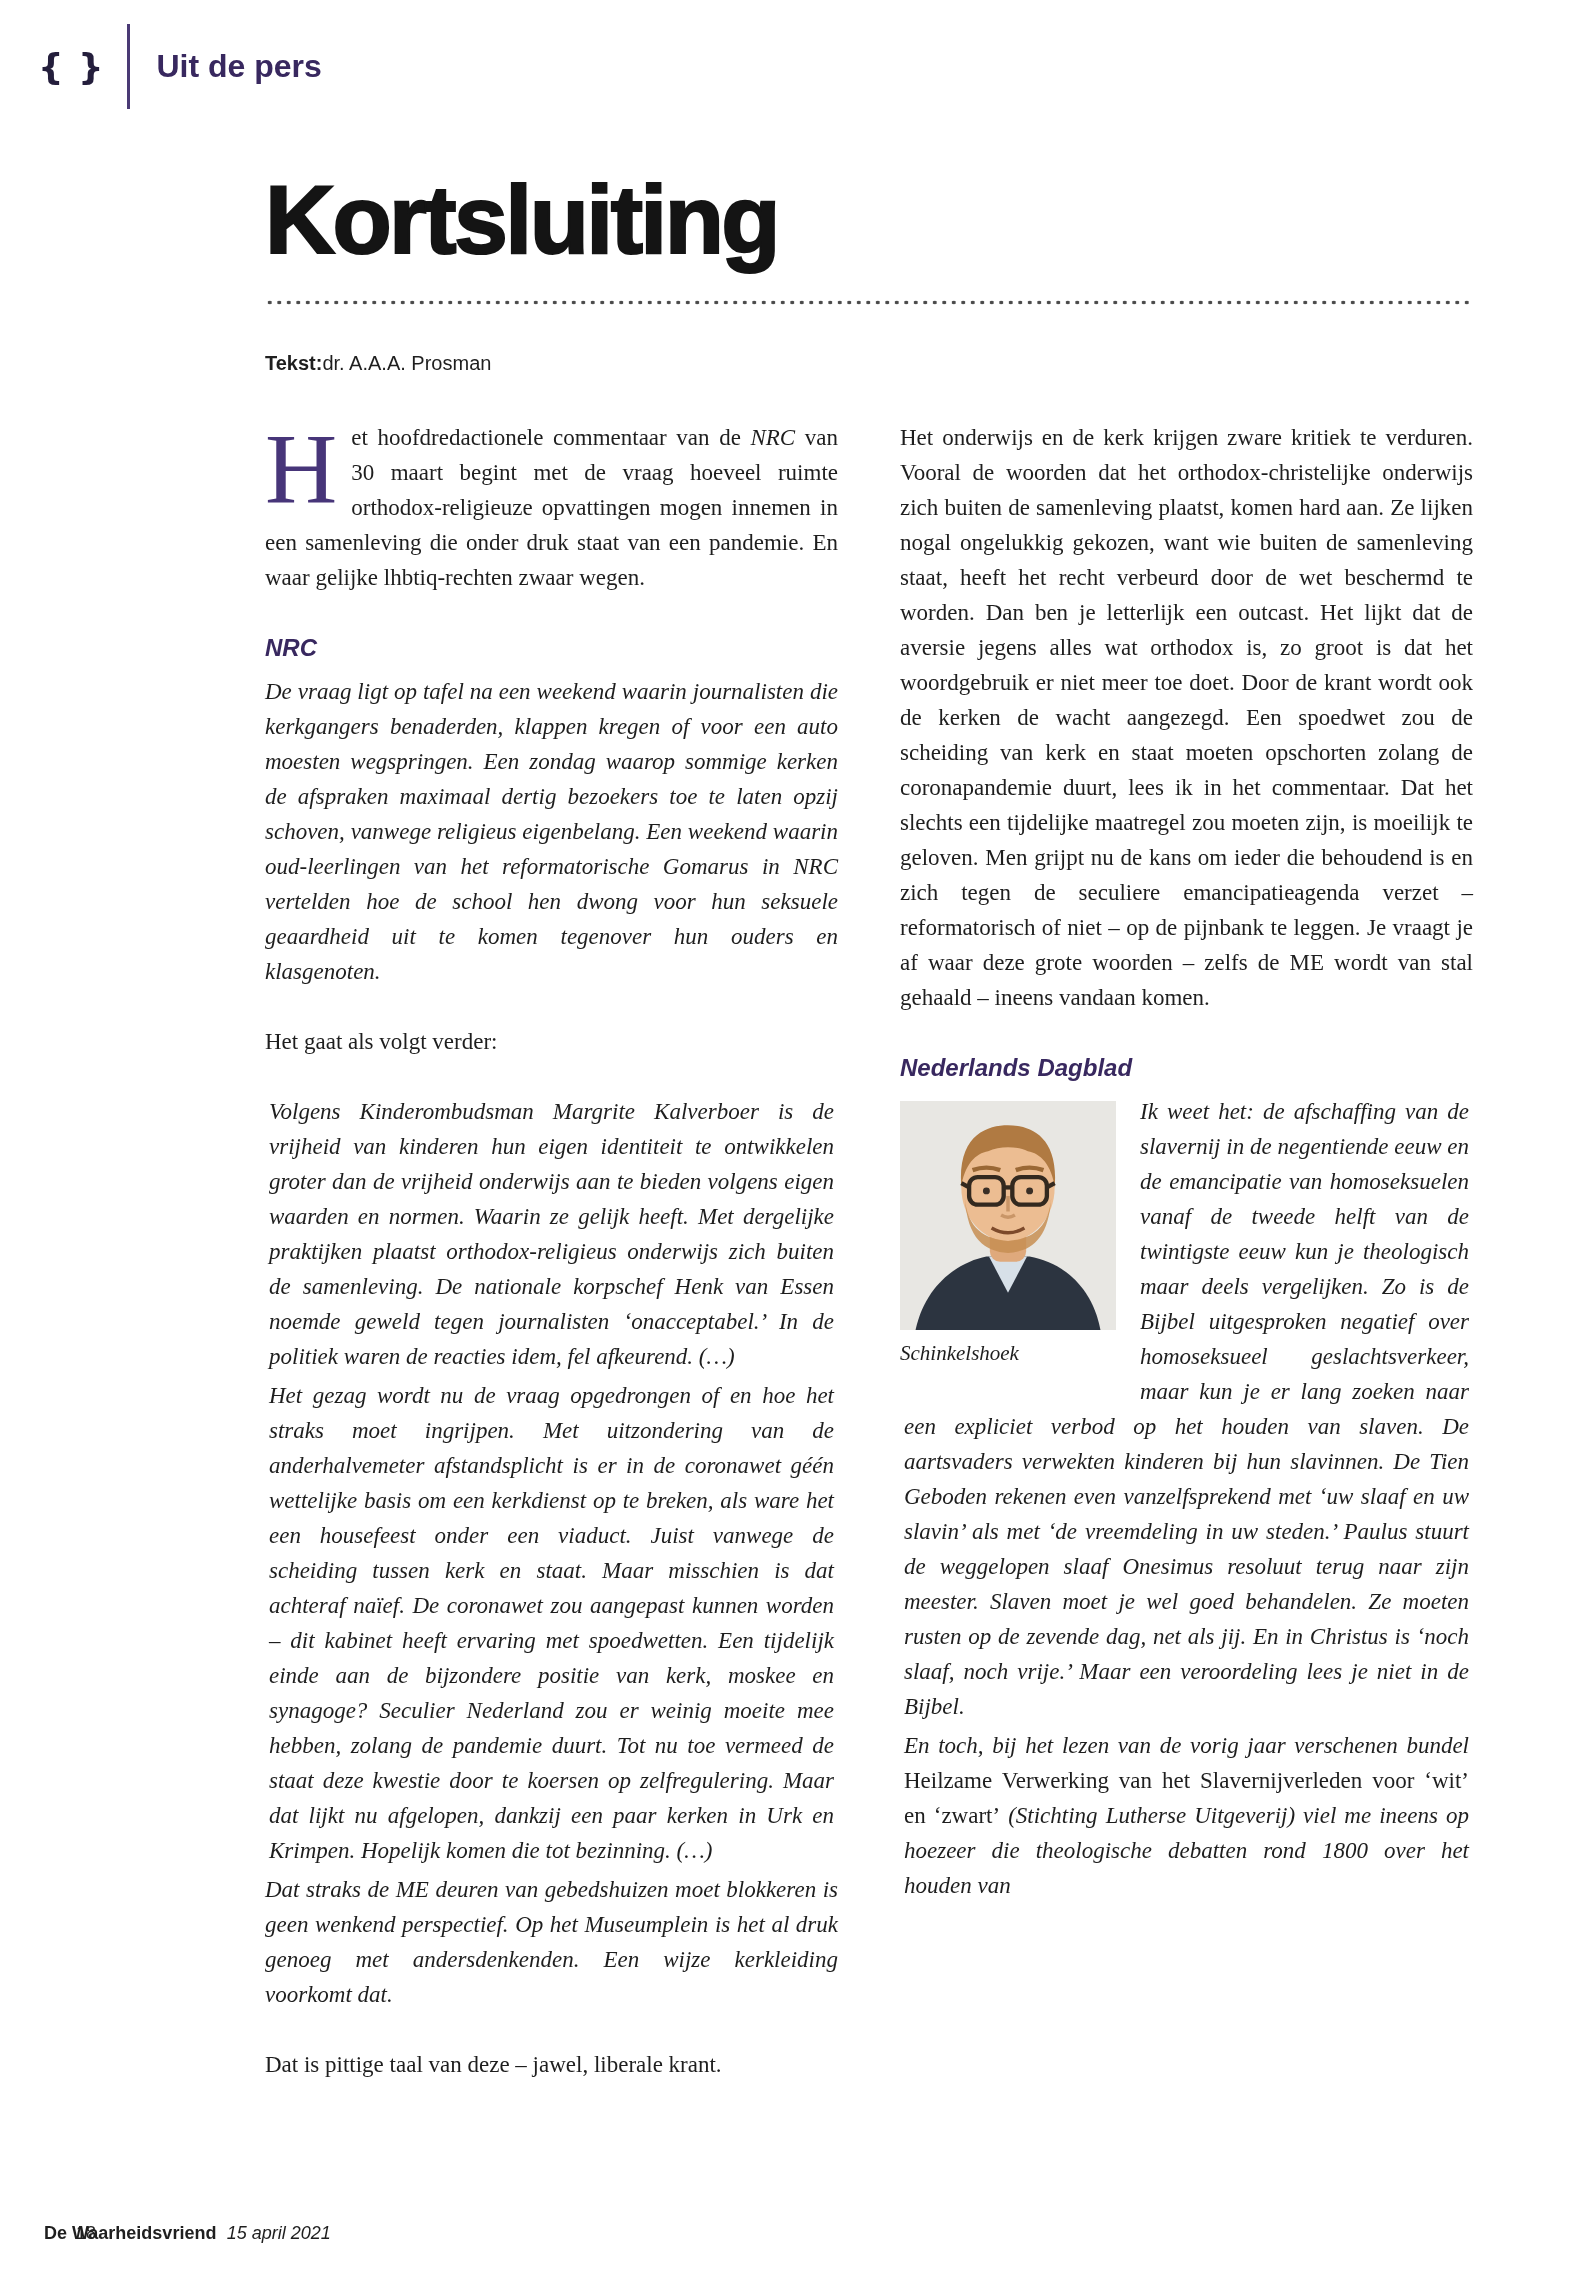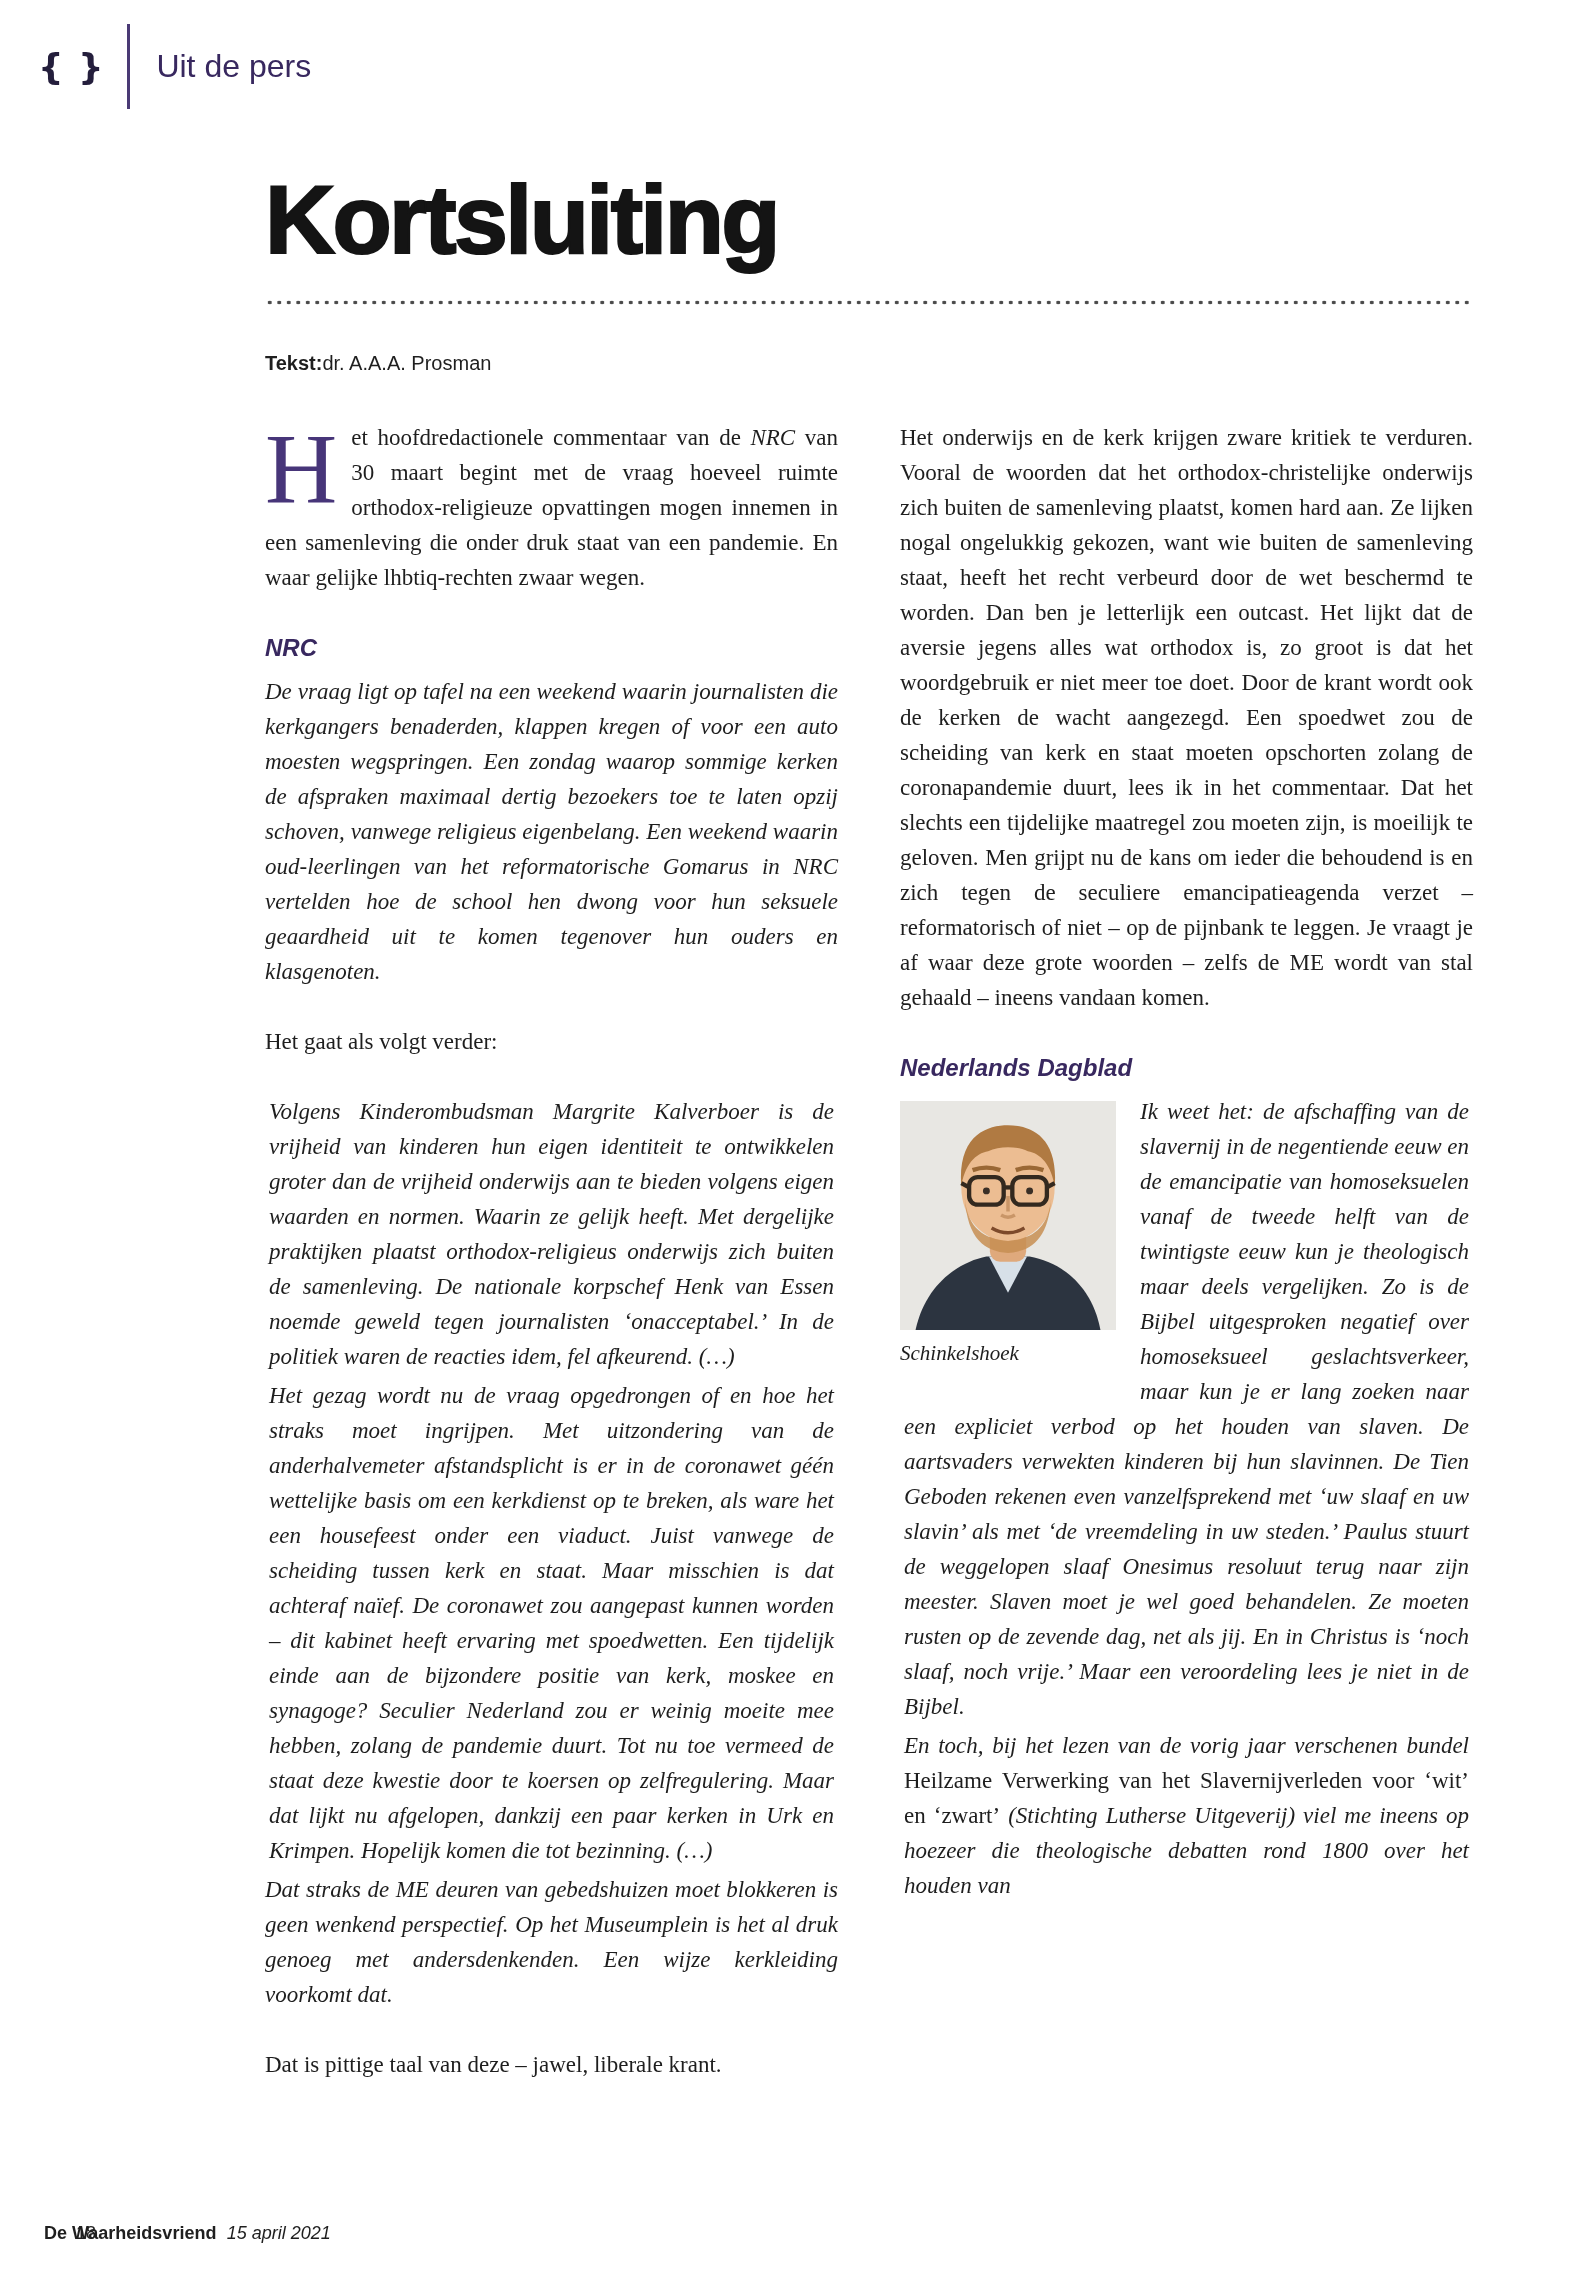--- a/index.html
+++ b/index.html
@@ -10,21 +10,21 @@
     font-family:"Liberation Serif","DejaVu Serif",serif;
   }
   
   .brand { position:absolute; top:24px; left:38px; display:flex; align-items:center; }
   .braces {
     font-family:"DejaVu Sans",sans-serif; font-weight:700; font-size:36px;
     color:#241e3c; letter-spacing:0.9px; margin-right:22.4px;
   }
   .vrule { width:3.5px; height:85px; background:#4a3a75; margin-right:26px; }
   .section-title {
-    font-family:"Liberation Sans","DejaVu Sans",sans-serif; font-weight:400;
+    font-family:"Liberation Sans","DejaVu Sans",sans-serif; font-weight:700;
     font-size:32px; color:#38285f;
   }
   
   .content { position:absolute; left:265px; top:169px; width:1208px; }
   h1.title {
     margin:0 0 29px 0; font-family:"Liberation Sans","DejaVu Sans",sans-serif;
     font-weight:700; font-size:97px; line-height:1.05; color:#141414;
     letter-spacing:-2.6px; -webkit-text-stroke:2.2px #141414;
   }
   .dotted {

